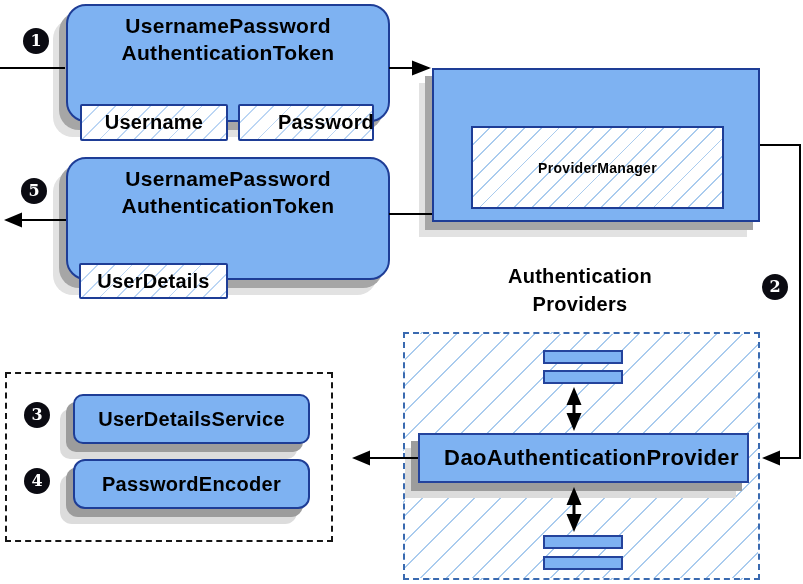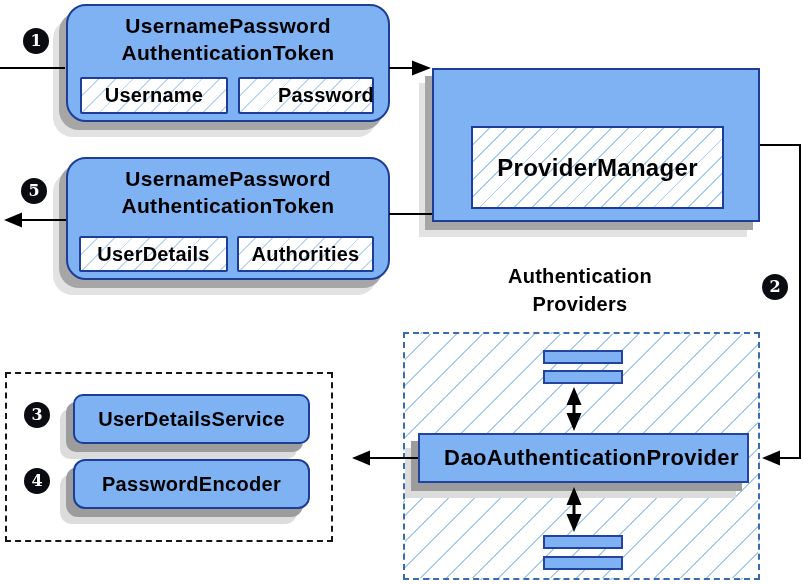--- a/index.html
+++ b/index.html
@@ -8,24 +8,24 @@
     font-family:"Liberation Sans","DejaVu Sans",sans-serif;color:#000;
   }
   .box{position:absolute;box-sizing:border-box;background:#7EB2F2;border:2px solid #1E3D96;}
   .shadow2{box-shadow:-7px 8px 0 #A6A6A6,-13px 15px 0 #E2E2E2;}
   .rounded{border-radius:20px;border-width:2.5px;}
   .token-title{padding-top:6px;font-weight:bold;font-size:21px;line-height:27px;
     text-align:center;letter-spacing:.3px;}
   .token-title span{display:block;}
   .field{position:absolute;box-sizing:border-box;border:2.5px solid #1E3D96;border-radius:2px;
     background:#fff;background-image:repeating-linear-gradient(135deg,transparent 0 11px,#BCD6F4 11px 12.2px);
-    display:flex;align-items:center;justify-content:center;font-weight:bold;font-size:20px;letter-spacing:.2px;}
+    display:flex;align-items:center;justify-content:center;font-weight:bold;font-size:20px;letter-spacing:.2px;margin-top:27px;}
   .inner-hatch{position:absolute;box-sizing:border-box;border:2px solid #1E3D96;
     background:#fff;background-image:repeating-linear-gradient(135deg,transparent 0 11px,#A9CBEE 11px 12.3px);
-    display:flex;align-items:center;justify-content:center;font-weight:bold;font-size:24px;letter-spacing:.3px;}
+    display:flex;align-items:center;justify-content:center;font-weight:bold;font-size:14px;letter-spacing:.3px;}
   .big-title{text-align:center;font-weight:bold;font-size:21px;letter-spacing:.3px;padding-top:16px;}
   .providers-container{position:absolute;left:403px;top:332px;width:357px;height:248px;box-sizing:border-box;
     border:2px dashed #3A6AB0;background:#fff;
     background-image:repeating-linear-gradient(135deg,transparent 0 17px,#A9CBEE 17px 18.4px);}
   .services-group{position:absolute;left:5px;top:372px;width:328px;height:170px;box-sizing:border-box;
     border:2px dashed #161616;background:transparent;}
   .service-box{position:absolute;left:73px;width:237px;height:50px;box-sizing:border-box;
     background:#7EB2F2;border:2px solid #1E3D96;display:flex;align-items:center;justify-content:center;
     font-weight:bold;font-size:20px;letter-spacing:.3px;
     box-shadow:-7px 8px 0 #9C9C9C,-13px 15px 0 #DCDCDC;}
@@ -64,21 +64,20 @@
   <div class="box shadow2" style="left:432px;top:68px;width:328px;height:154px;">
     <div class="inner-hatch" style="left:37px;top:56px;width:253px;height:83px;">ProviderManager</div>
   </div>
 
   <div class="box rounded shadow2" style="left:66px;top:157px;width:324px;height:123px;">
     <div class="token-title">
       <span>UsernamePassword</span>
       <span>AuthenticationToken</span>
     </div>
     <div class="field" style="left:11px;top:77px;width:149px;height:36px;">UserDetails</div>
-    <div class="field" style="left:169px;top:77px;width:137px;height:36px;">Authorities</div>
   </div>
 
   <div class="providers-label">
     <span>Authentication</span>
     <span>Providers</span>
   </div>
 
   <div class="bar" style="top:350px;"></div>
   <div class="bar" style="top:370px;"></div>
 

